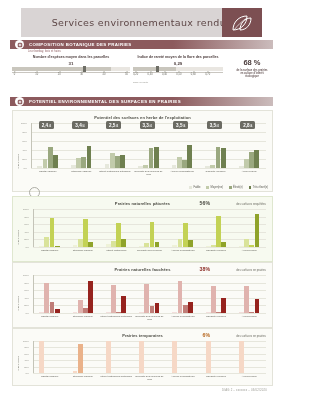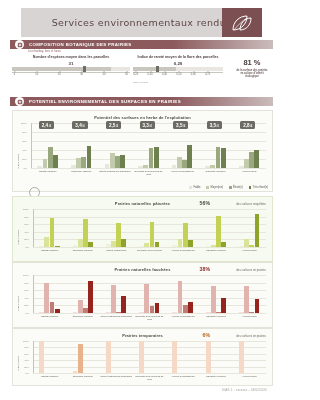--- a/index.html
+++ b/index.html
@@ -200,21 +200,21 @@
       <span class="gtick" style="left:19%;">0,30</span>
       <span class="gtick" style="left:35%;">0,40</span>
       <span class="gtick" style="left:51%;">0,50</span>
       <span class="gtick" style="left:67%;">0,60</span>
       <span class="gtick" style="left:83%;">0,70</span>
     </div>
     <div class="gauge-caption">Indice de rareté</div>
   </div>
 
   <div class="badge-pct" style="left:224px;top:58px;">
-    <div class="big">81 %</div>
+    <div class="big">68 %</div>
     <div class="small" style="white-space:pre-line;">de la surface des prairies
 en culture d'intérêt
 écologique</div>
   </div>
 
   <div class="sectionbar" style="top:97px;">
     <span class="sec-icon">
       <svg width="6" height="6" viewBox="0 0 10 10">
         <circle cx="5" cy="5" r="4.2" fill="#8c5a5d"></circle>
         <circle cx="5" cy="5" r="1.6" fill="#fff"></circle>

